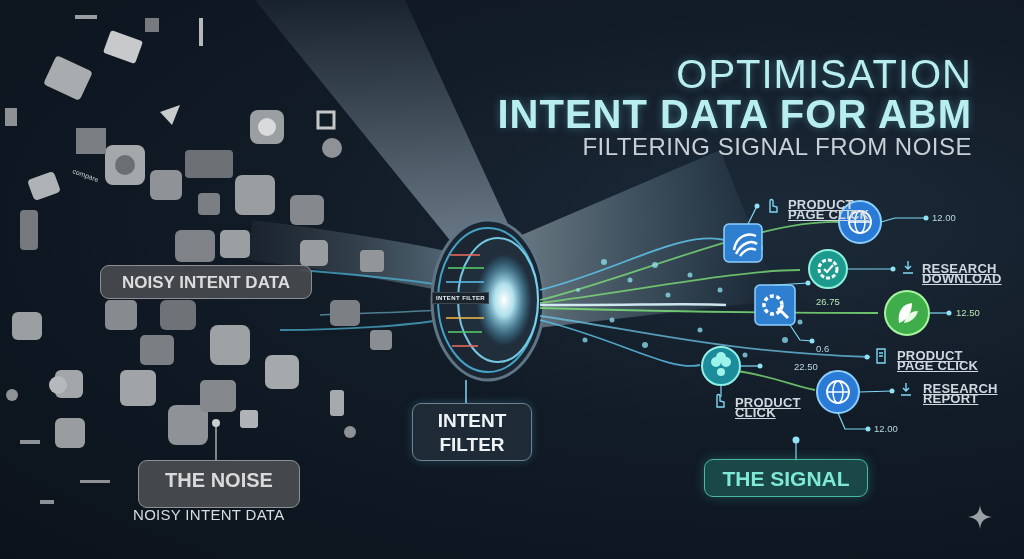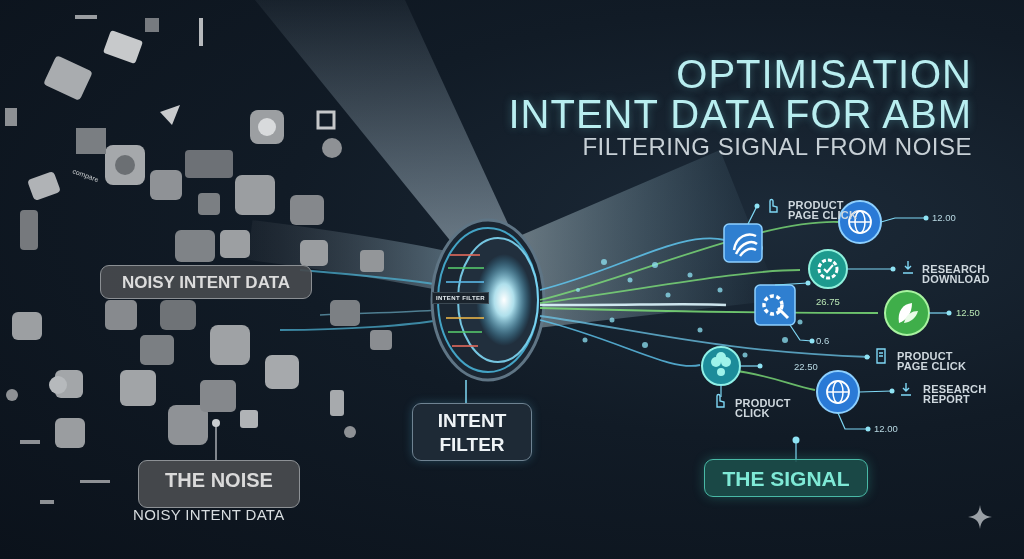--- a/index.html
+++ b/index.html
@@ -4,36 +4,36 @@
 <style>
   * { margin: 0; padding: 0; box-sizing: border-box; }
   html, body { width: 1024px; height: 559px; overflow: hidden; background: #0d1621; }
   body { font-family: "Liberation Sans", "DejaVu Sans", sans-serif; position: relative; }
   #canvas { position: absolute; left: 0; top: 0; width: 1024px; height: 559px; overflow: hidden;
     background: radial-gradient(ellipse at 75% 40%, #1c2a38 0%, #111b26 45%, #0b121b 100%); }
   svg.layer { position: absolute; left: 0; top: 0; }
   .title { position: absolute; right: 52px; text-align: right; color: #b9eef0; letter-spacing: 1px;
     text-shadow: 0 0 8px rgba(120,220,230,0.35); font-weight: 400; white-space: nowrap; }
   .title.l1 { top: 52px; font-size: 40px; }
-  .title.l2 { top: 92px; font-size: 40px; }
+  .title.l2 { top: 92px; font-size: 40px; font-weight: bold; }
   .subtitle { position: absolute; right: 52px; top: 133px; font-size: 24px; color: #c7d0d6; letter-spacing: 0.5px; white-space: nowrap; }
   .pill { position: absolute; border-radius: 9px; font-weight: 700; white-space: nowrap; text-align: center; }
   .pill.noisy { left: 100px; top: 265px; width: 212px; height: 34px; line-height: 34px; font-size: 17px;
     color: #dcdcdc; background: rgba(70,74,78,0.92); border: 1.5px solid #8b8f93; }
   .pill.noise { left: 138px; top: 460px; width: 162px; height: 48px; line-height: 38px; font-size: 20px;
     color: #dadada; background: rgba(72,74,78,0.95); border: 1.5px solid #8d9195; }
   .pill.filter { left: 412px; top: 403px; width: 120px; height: 58px; font-size: 19px; line-height: 24px; padding-top: 5px;
     color: #eef3f6; background: rgba(32,44,56,0.9); border: 1.5px solid #6f8392; box-shadow: 0 0 10px rgba(90,190,230,0.25); }
   .pill.signal { left: 704px; top: 459px; width: 164px; height: 38px; line-height: 38px; font-size: 21px;
     color: #7fe9d6; background: rgba(28,78,74,0.9); border: 1.5px solid #49b9a6; box-shadow: 0 0 12px rgba(60,200,180,0.3); }
   .caption { position: absolute; color: #d8dde0; font-size: 15px; white-space: nowrap; letter-spacing: 0.3px; }
   .caption.noise { left: 133px; top: 506px; }
   .caption.signal { left: 667px; top: 504px; font-size: 15px; }
   .filter-desc { position: absolute; left: 526px; top: 409px; color: #b5c1ca; font-size: 12.5px; line-height: 14px; white-space: nowrap; }
-  .node-label { position: absolute; color: #cfd8de; font-size: 11px; font-weight: 700; line-height: 10px; white-space: nowrap; letter-spacing: 0.2px; }
+  .node-label { position: absolute; color: #cfd8de; font-size: 13px; font-weight: 700; line-height: 10px; white-space: nowrap; letter-spacing: 0.2px; text-decoration: underline; }
   .value { position: absolute; color: #b9d9e3; font-size: 9.5px; white-space: nowrap; }
   .value.green { color: #b8e6b4; }
   .ring-tag { position: absolute; left: 432px; top: 292px; font-size: 6px; color: #e6eef2; background: #1a232c; padding: 2px 3px; border: 1px solid #3b4852; letter-spacing: 0.4px; font-weight: 700; }
   .sparkle { position: absolute; left: 968px; top: 505px; width: 24px; height: 24px; }
 </style>
 </head>
 <body>
 
 <div id="canvas">
 
@@ -272,21 +272,21 @@
     <div>REPORT</div>
   </div>
   <div class="node-label" style="left:735px; top:398px;">
     <div>PRODUCT</div>
     <div>CLICK</div>
   </div>
 
   <div class="value" style="left:932px; top:212px;">12.00</div>
   <div class="value green" style="left:816px; top:296px;">26.75</div>
   <div class="value green" style="left:956px; top:307px;">12.50</div>
-  <div class="value" style="left:816px; top:335px;">0.6</div>
+  <div class="value" style="left:816px; top:343px;">0.6</div>
   <div class="value" style="left:794px; top:361px;">22.50</div>
   <div class="value" style="left:874px; top:423px;">12.00</div>
 
   <div class="pill signal">THE SIGNAL</div>
 
   <svg class="sparkle" viewBox="0 0 24 24">
     <path d="M12,0 C13,8 16,11 24,12 C16,13 13,16 12,24 C11,16 8,13 0,12 C8,11 11,8 12,0 Z" fill="#9aa0a6"></path>
   </svg>
 </div>
 

